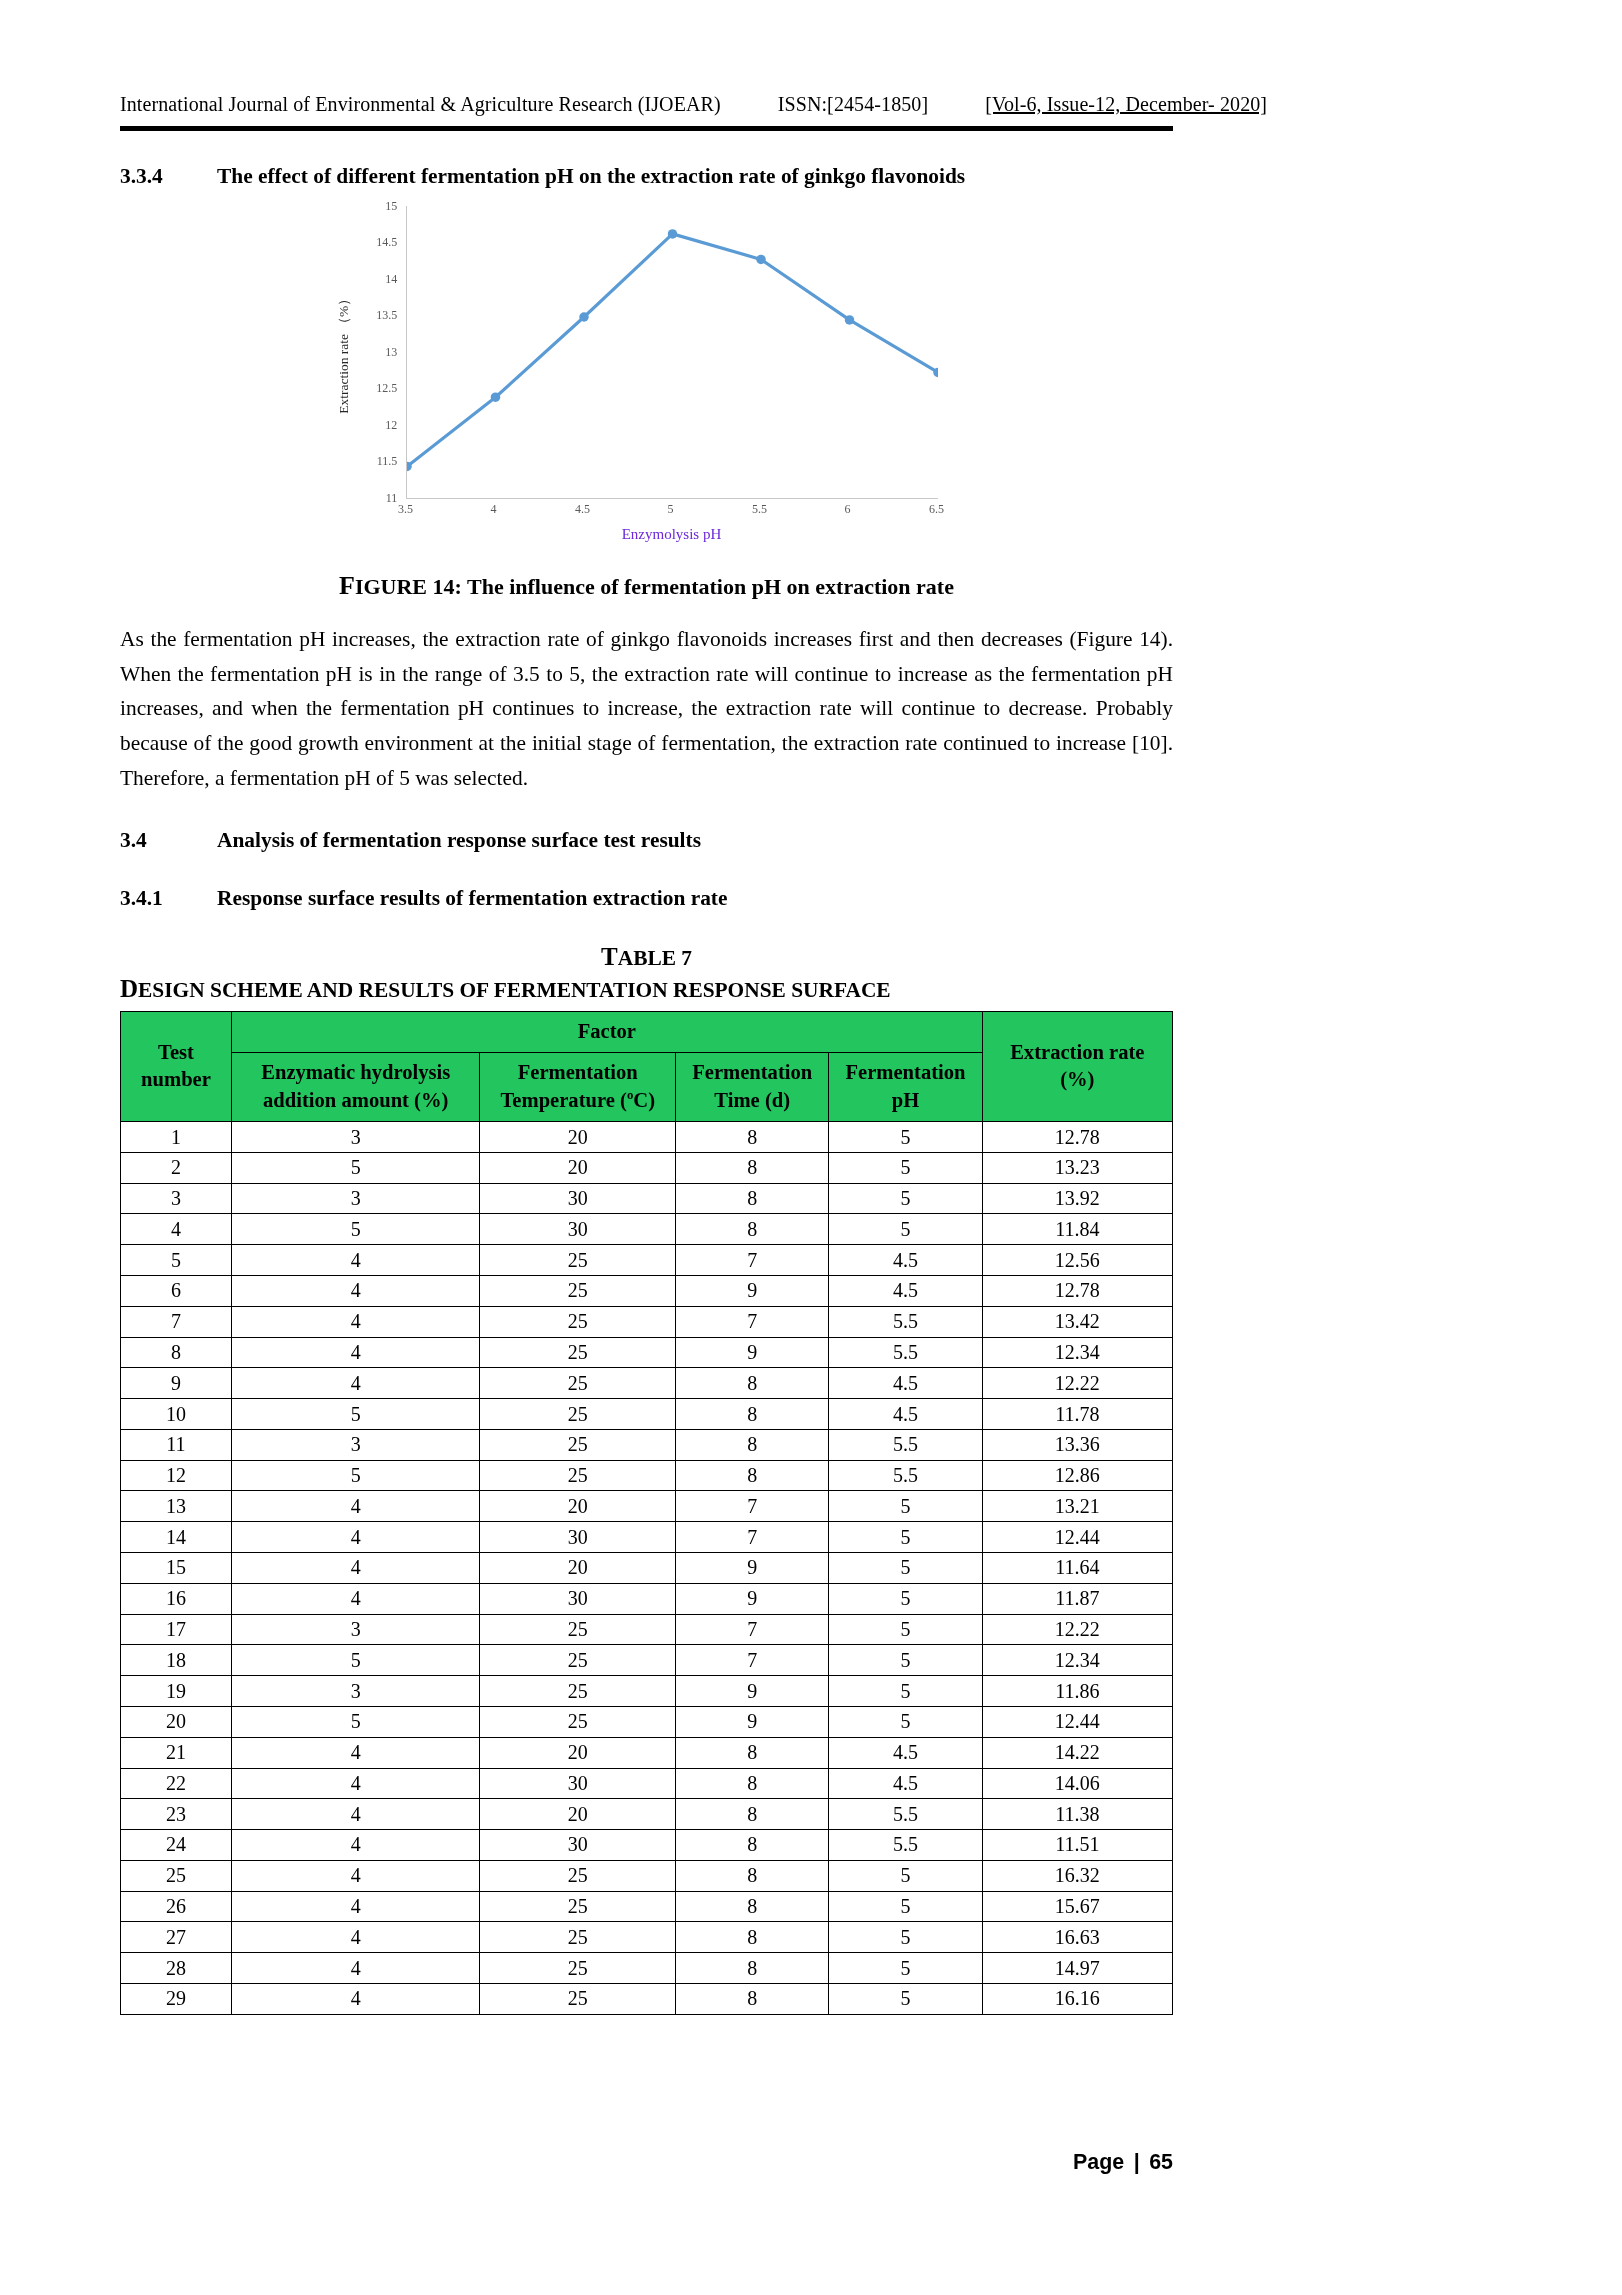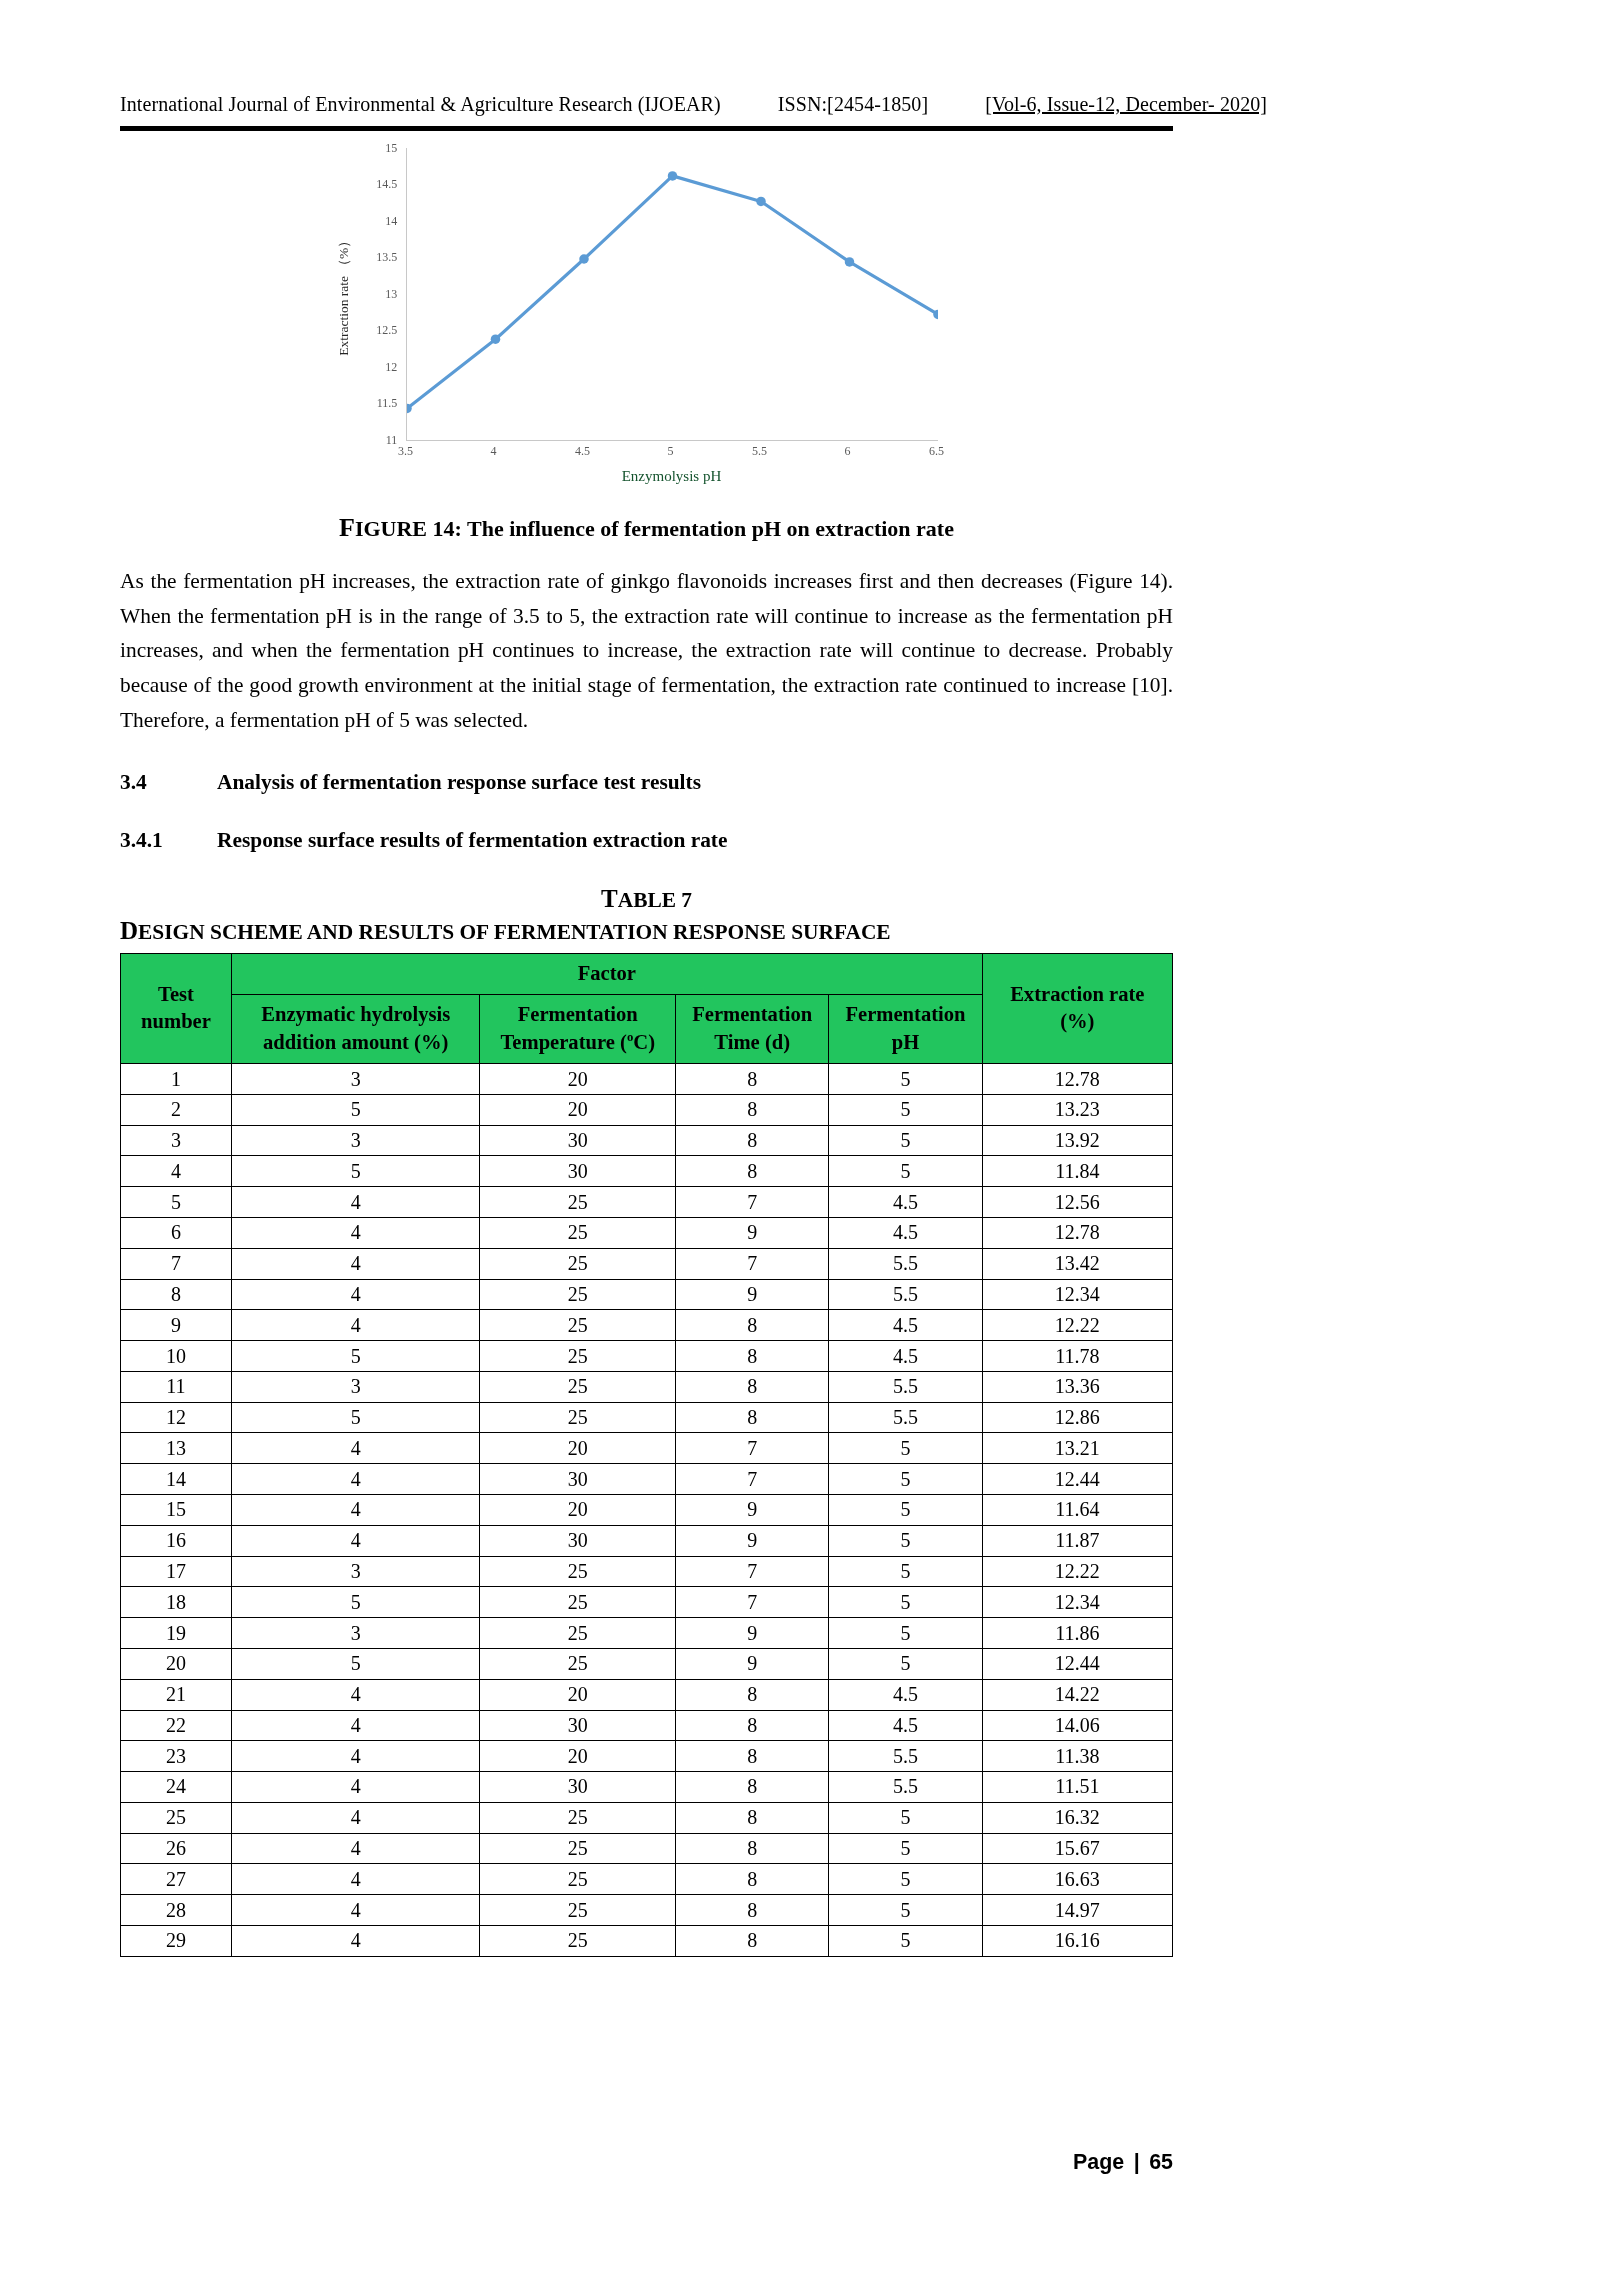--- a/index.html
+++ b/index.html
@@ -117,21 +117,21 @@
     color: #595959;
     white-space: nowrap;
   }
   .x-axis-title {
     position: absolute;
     left: 76px;
     top: 320px;
     width: 532px;
     text-align: center;
     font-size: 15px;
-    color: #14532d;
+    color: #6d28d9;
   }
 
   .figure-caption {
     text-align: center;
     font-weight: bold;
     font-size: 22px;
     margin-top: 16px;
   }
   .smallcap-lead { font-size: 26px; }
 
@@ -211,20 +211,24 @@
 
 <div class="page">
 
   <div class="running-header">
     <span class="rh-journal">International Journal of Environmental &amp; Agriculture Research (IJOEAR)</span>
     <span class="rh-issn">ISSN:[2454-1850]</span>
     <span class="rh-vol">[Vol-6, Issue-12, December- 2020]</span>
   </div>
   <div class="header-rule"></div>
 
+  <div class="heading">
+    <span class="num">3.3.4</span>
+    <span class="txt">The effect of different fermentation pH on the extraction rate of ginkgo flavonoids</span>
+  </div>
 
   <div class="figure-wrap">
     <div class="chart">
 
       <div class="y-axis-title">
         <span>Extraction rate （%）</span>
       </div>
 
       <div class="y-labels" id="y-labels">
           <div class="ytick" style="top: 292px;">11</div>

